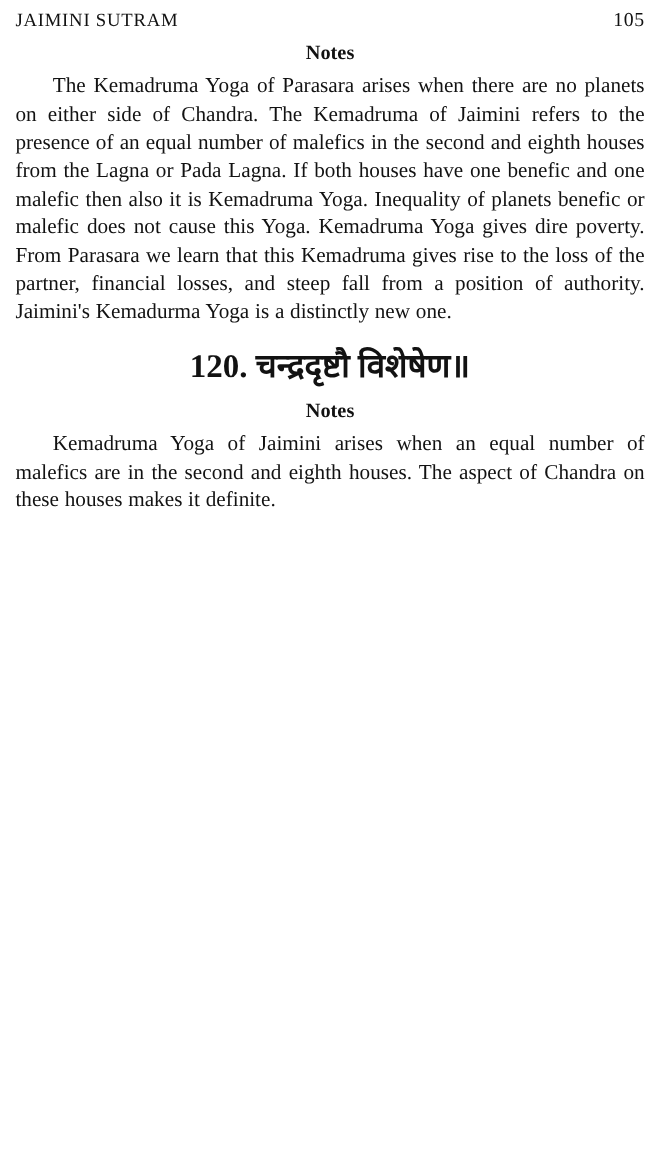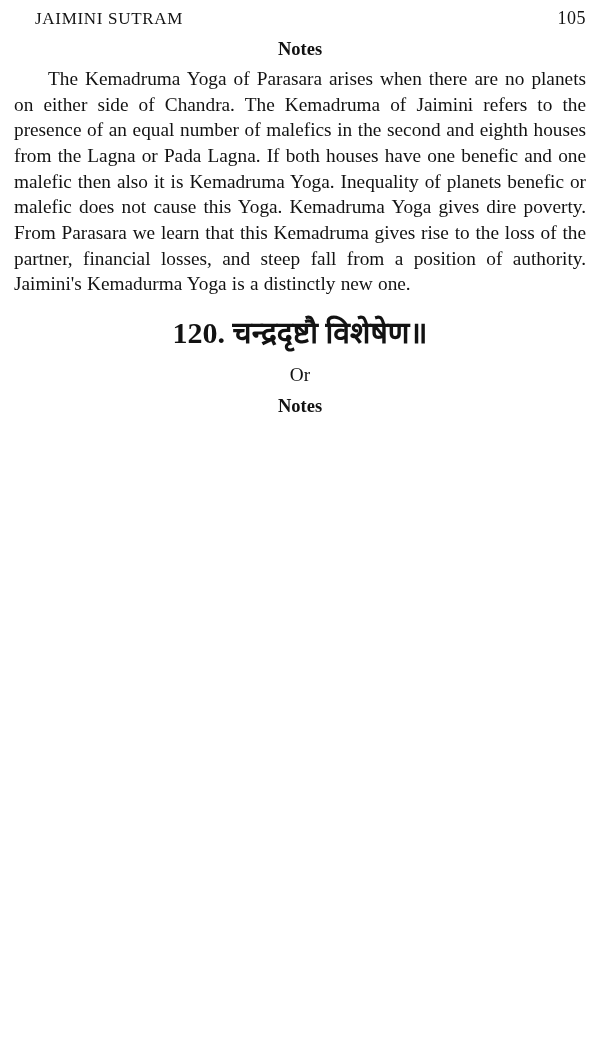--- a/index.html
+++ b/index.html
@@ -27,21 +27,20 @@
     align-items: baseline;
     justify-content: space-between;
     font-size: 17.5px;
     letter-spacing: 0.6px;
     margin-bottom: 4px;
   }
   .header .book-title {
     font-family: "Liberation Serif", serif;
     font-size: 17px;
     letter-spacing: 0.7px;
-    margin-left: 21px;
   }
   .header .page-number {
     font-size: 18px;
     letter-spacing: 0.5px;
   }
   .section-heading {
     text-align: center;
     font-weight: bold;
     font-size: 18.5px;
     margin: 10px 0 6px 0;
@@ -101,19 +100,21 @@
 
 
   <div class="sutra">
     <span class="num">120.</span>
     <span class="deva">चन्द्रदृष्टौ विशेषेण॥</span>
   </div>
 
 
 
 
-  <div class="or-line">Or</div>
 
 
   <div class="section-heading">Notes</div>
 
+  <div class="lastblock">
+    <p class="body-text indent">Kemadruma Yoga of Jaimini arises when an equal number of malefics are in the second and eighth houses. The aspect of Chandra on these houses makes it definite.</p>
+  </div>
 
 </div>
 
 </body></html>

